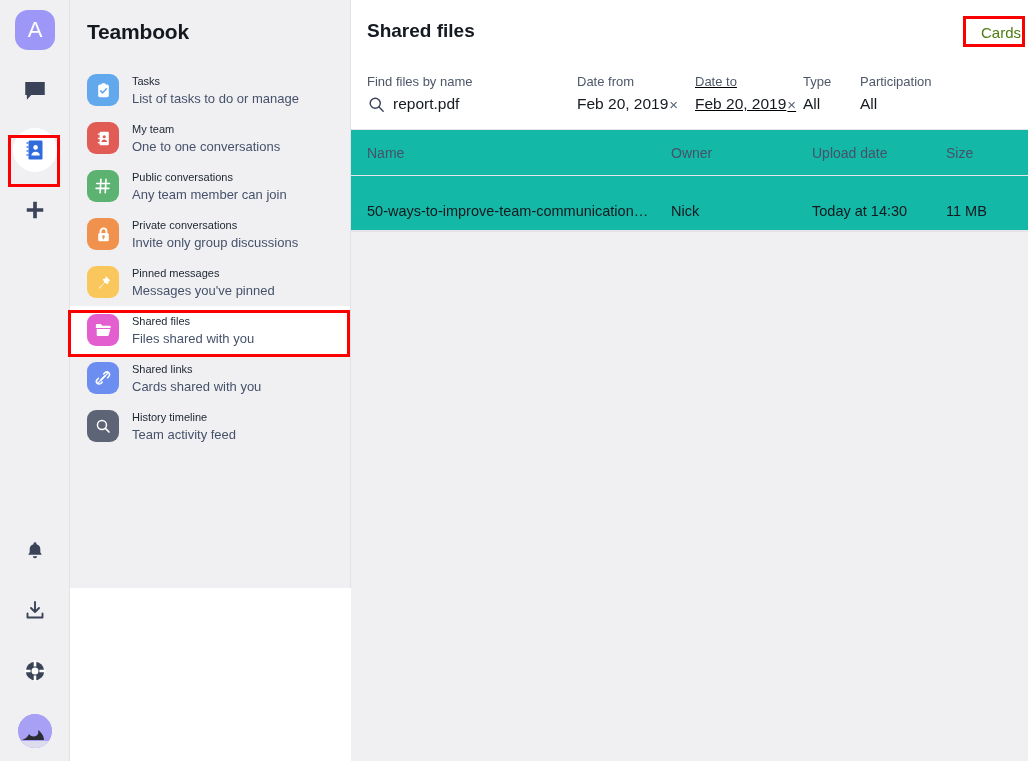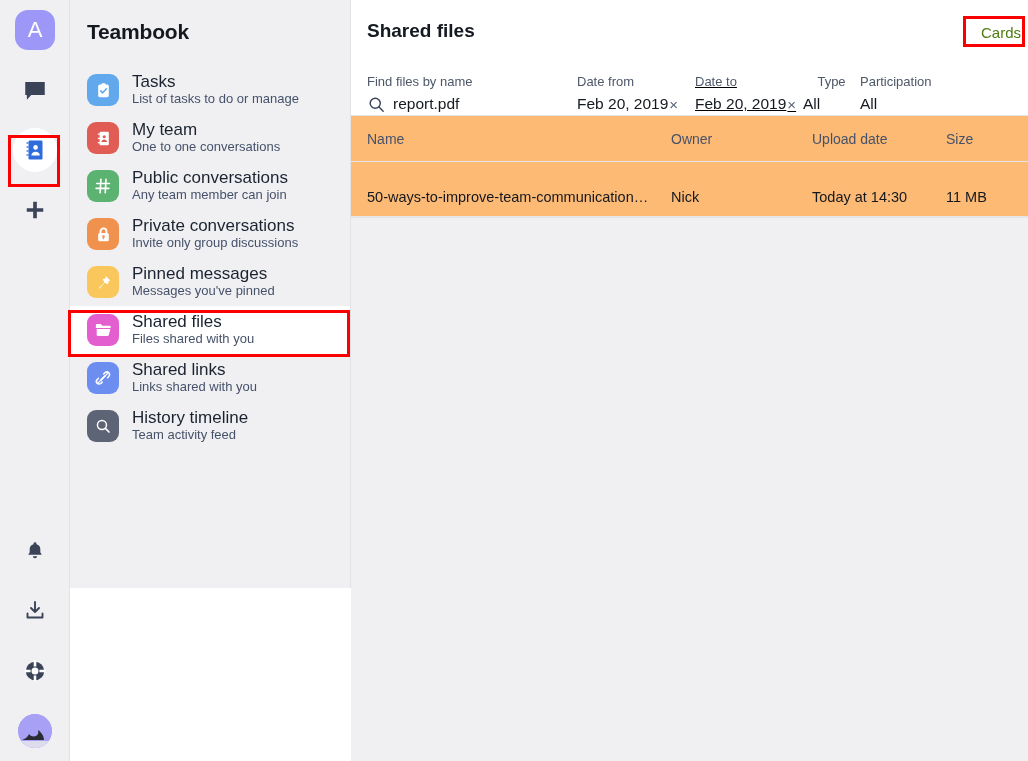--- a/index.html
+++ b/index.html
@@ -71,21 +71,21 @@
   .nav-item.is-selected { background: #ffffff; }
   .nav-ico {
     width: 32px; height: 32px; border-radius: 9px;
     flex: 0 0 32px;
     display: flex; align-items: center; justify-content: center;
     margin-right: 13px;
   }
   .nav-ico svg { display: block; }
   .nav-text { min-width: 0; }
   .nav-label {
-    font-size: 17px; color: #1b2330; line-height: 17px;
+    font-size: 11px; color: #1b2330; line-height: 17px;
     white-space: nowrap;
   }
   .nav-sub {
     font-size: 13px; color: #46526a; line-height: 17px;
     white-space: nowrap;
   }
 
   
   .main {
     flex: 1 1 auto; height: 761px;
@@ -119,31 +119,31 @@
   .filter-value {
     font-size: 15.5px; color: #14181f; line-height: 28px;
     white-space: nowrap; display: flex; align-items: center;
   }
   .f-search { width: 226px; padding-left: 16px; }
   .search-row { display: flex; align-items: center; }
   .search-ico { width: 22px; flex: 0 0 22px; display: flex; align-items: center; }
   .search-val { margin-left: 4px; font-size: 15.5px; color: #14181f; }
   .f-from { width: 118px; }
   .f-to { width: 108px; text-decoration: underline; }
-  .f-type { width: 57px; text-align: center; }
+  .f-type { width: 57px; }
   .f-part { width: 140px; }
   .clearx {
     font-size: 15px; color: #5a6375; margin-left: 1px; cursor: pointer;
     line-height: 1;
   }
 
   
   .table-card {
-    position: absolute; left: 0; right: 0; top: 115px;
-    background: #fdba74;
+    position: absolute; left: 0; right: 0; top: 129px;
+    background: #14b8a6;
     border-top: 1px solid #e4e4e8;
     border-bottom: 1px solid #e4e4e8;
   }
   .t-row {
     display: flex; align-items: flex-start;
     padding: 0 16px;
   }
   .t-head {
     height: 46px; align-items: center;
     border-bottom: 1px solid #e6e6ea;
@@ -345,21 +345,21 @@
       <div class="nav-item">
         <div class="nav-ico" style="background:#6b8ef0">
           <svg width="18" height="18" viewBox="0 0 24 24">
             <path d="M9.2 14.8 14.8 9.2" stroke="#ffffff" stroke-width="2" stroke-linecap="round"></path>
             <path d="M13 6.5l1.6-1.6a3.6 3.6 0 0 1 5.1 5.1L18 11.6M11 17.5l-1.6 1.6a3.6 3.6 0 0 1-5.1-5.1L6 12.4" stroke="#ffffff" stroke-width="2" fill="none" stroke-linecap="round"></path>
             <path d="M4.5 19.5 19.5 4.5" stroke="#ffffff" stroke-width="1.7" stroke-linecap="round"></path>
           </svg>
         </div>
         <div class="nav-text">
           <div class="nav-label">Shared links</div>
-          <div class="nav-sub">Links shared with you</div>
+          <div class="nav-sub">Cards shared with you</div>
         </div>
       </div>
 
       <div class="nav-item">
         <div class="nav-ico" style="background:#5d6475">
           <svg width="18" height="18" viewBox="0 0 24 24">
             <circle cx="10.6" cy="10.6" r="6" stroke="#ffffff" stroke-width="2" fill="none"></circle>
             <path d="M15.2 15.2 20 20" stroke="#ffffff" stroke-width="2.2" stroke-linecap="round"></path>
           </svg>
         </div>

